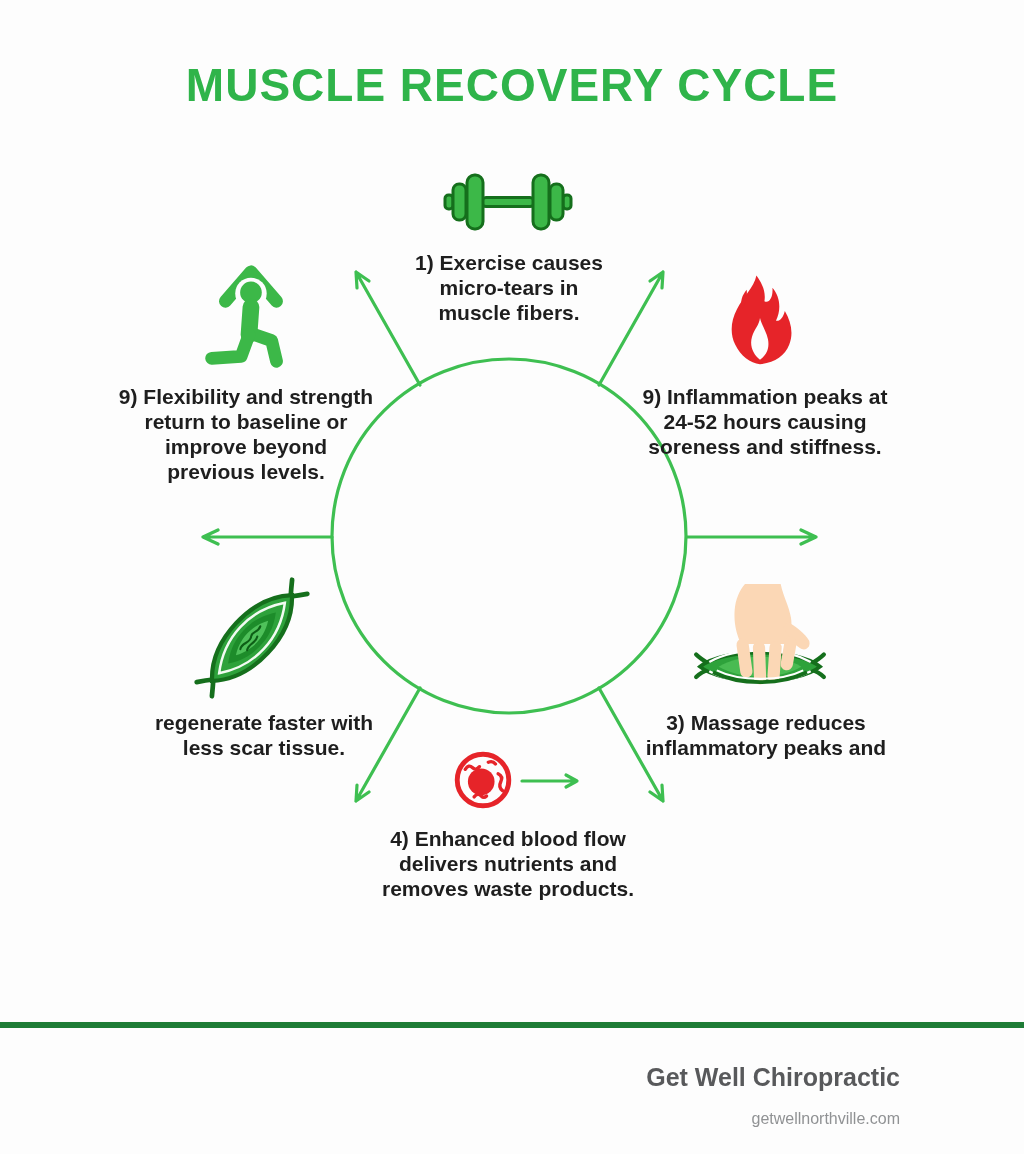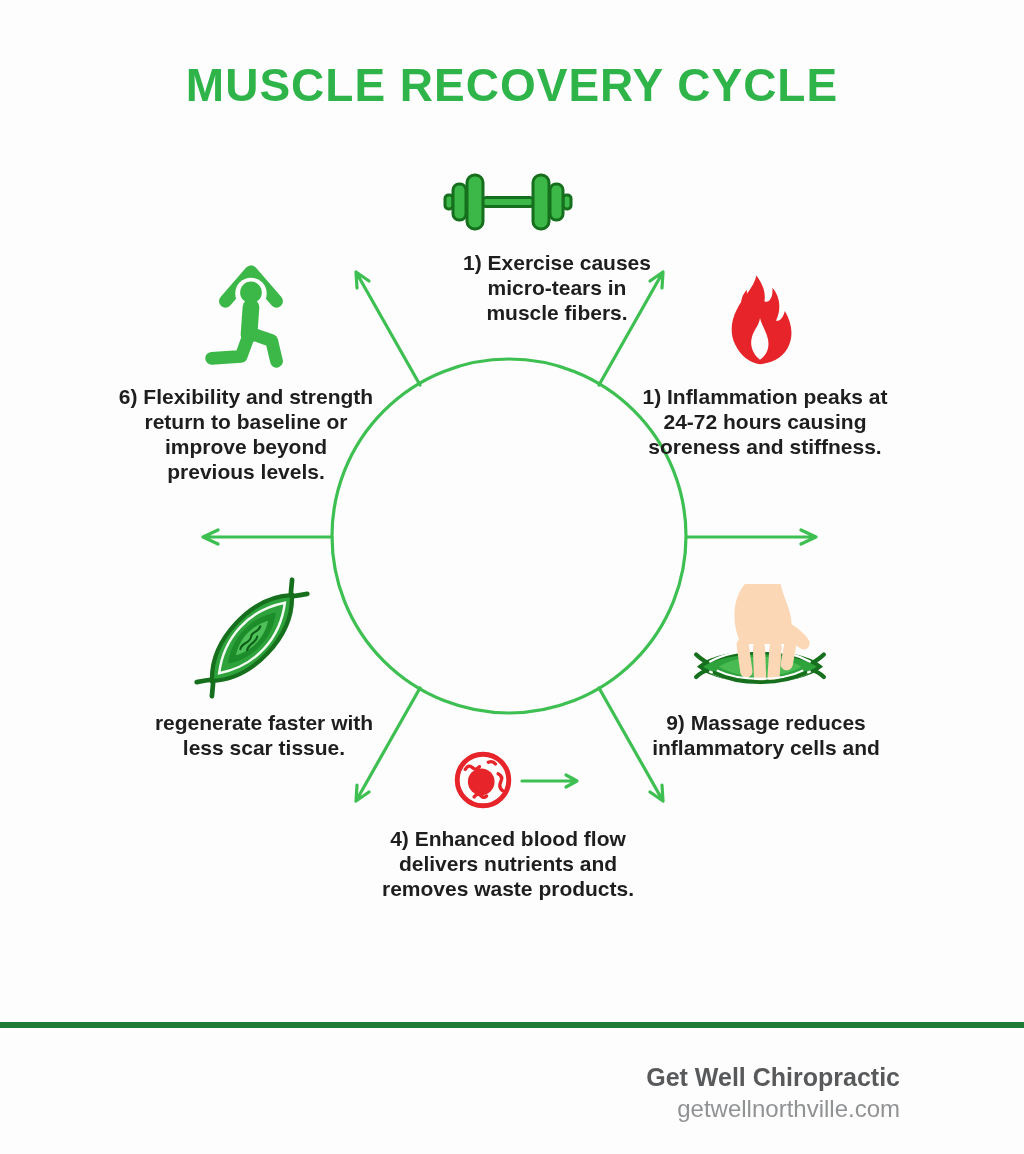--- a/index.html
+++ b/index.html
@@ -13,33 +13,33 @@
     text-align:center;font-size:46px;font-weight:bold;letter-spacing:1px;
     color:var(--title_green,#2fb44a);
   }
   .diagram{position:absolute;left:0;top:0;}
   .icon{position:absolute;overflow:visible;}
   .step-text{
     position:absolute;transform:translateX(-50%);
     text-align:center;font-weight:bold;font-size:21px;line-height:25px;
     color:var(--text_dark,#1e1e1e);white-space:nowrap;
   }
-  .s1{left:509px;top:250px;margin-left:48px;}
+  .s1{left:509px;top:250px;}
   .s2{left:765px;top:384px;}
   .s3{left:766px;top:710px;}
   .s4{left:508px;top:826px;}
   .s5{left:264px;top:710px;}
   .s6{left:246px;top:384px;}
   .divider{
     position:absolute;left:0;top:1022px;width:100%;height:6px;
     background:var(--divider_green,#1e7c36);
   }
   .footer{position:absolute;top:1063px;right:124px;text-align:right;}
   .footer .brand{font-size:25px;font-weight:bold;color:var(--footer_text,#58595b);}
-  .footer .site{font-size:24px;color:var(--footer_url,#909294);margin-top:3px;}
+  .footer .site{font-size:16px;color:var(--footer_url,#909294);margin-top:18px;}
   
   .ln{stroke:var(--line_green,#3ebf51);stroke-width:3.2;fill:none;stroke-linecap:round;stroke-linejoin:round;}
   .gfill{fill:var(--icon_green,#3cb848);}
   .gsk{stroke:var(--outline_green,#156f1c);}
   .dpf{fill:var(--deep_green,#2ea23b);}
   .redf{fill:var(--red,#e62429);}
   .reds{stroke:var(--red,#e62429);fill:none;stroke-linecap:round;}
   .skin{fill:var(--skin,#fbd7b5);}
 </style>
 </head>
@@ -143,39 +143,39 @@
     <path d="M50,76 L73,84 L78,105" fill="none" stroke="var(--icon_green,#3cb848)" stroke-width="13" stroke-linecap="round" stroke-linejoin="round"></path>
     <path d="M50,78 L42,100 L12,102" fill="none" stroke="var(--icon_green,#3cb848)" stroke-width="13" stroke-linecap="round" stroke-linejoin="round"></path>
   </svg>
 
   <div class="step-text s1">
     <div>1) Exercise causes</div>
     <div>micro-tears in</div>
     <div>muscle fibers.</div>
   </div>
   <div class="step-text s2">
-    <div>1) Inflammation peaks at</div>
-    <div>24-72 hours causing</div>
+    <div>9) Inflammation peaks at</div>
+    <div>24-52 hours causing</div>
     <div>soreness and stiffness.</div>
   </div>
   <div class="step-text s3">
-    <div>9) Massage reduces</div>
-    <div>inflammatory cells and</div>
+    <div>3) Massage reduces</div>
+    <div>inflammatory peaks and</div>
   </div>
   <div class="step-text s4">
     <div>4) Enhanced blood flow</div>
     <div>delivers nutrients and</div>
     <div>removes waste products.</div>
   </div>
   <div class="step-text s5">
     <div>regenerate faster with</div>
     <div>less scar tissue.</div>
   </div>
   <div class="step-text s6">
-    <div>6) Flexibility and strength</div>
+    <div>9) Flexibility and strength</div>
     <div>return to baseline or</div>
     <div>improve beyond</div>
     <div>previous levels.</div>
   </div>
 
   <div class="divider"></div>
 
   <div class="footer">
     <div class="brand">Get Well Chiropractic</div>
     <div class="site">getwellnorthville.com</div>

